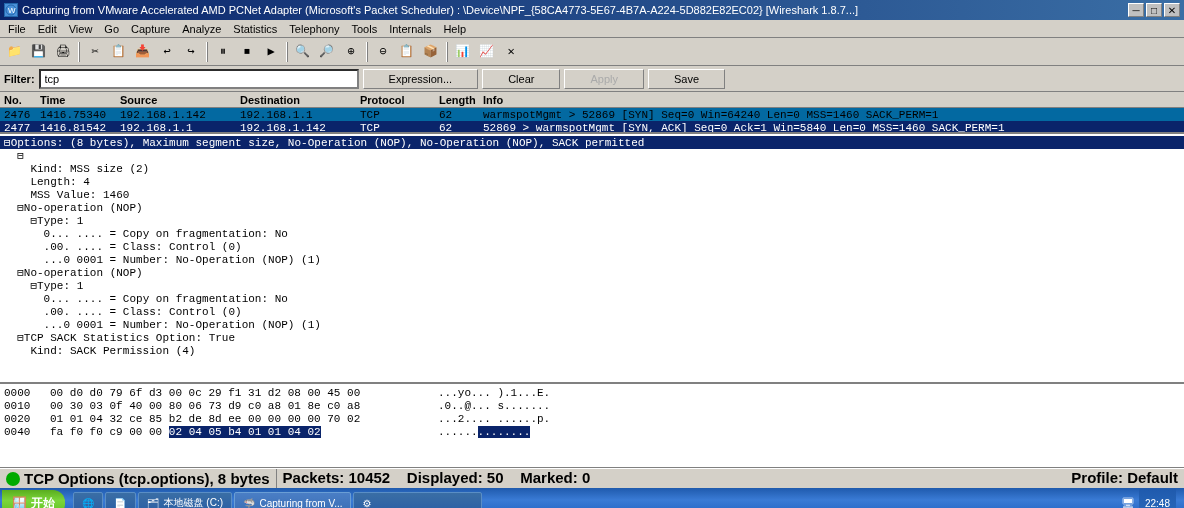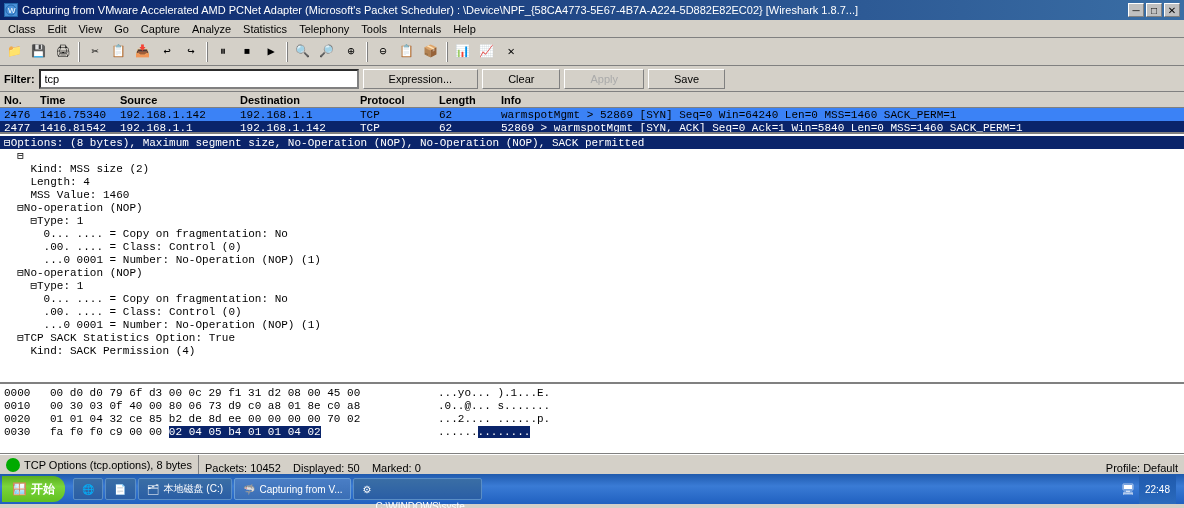--- a/index.html
+++ b/index.html
@@ -137,21 +137,21 @@
       border: 1px solid #808080;
       border-top-color: #ffffff;
       border-left-color: #ffffff;
       font-family: Tahoma, sans-serif;
       font-size: 11px;
       cursor: pointer;
     }
 
     
     .packet-list {
-      background: #3b82f6;
+      background: #0369a1;
       height: 42px;
       overflow: hidden;
       border-bottom: 2px solid #808080;
       font-family: 'Courier New', monospace;
       font-size: 11px;
     }
     .packet-list-header {
       background: #d4d0c8;
       display: flex;
       height: 16px;
@@ -159,21 +159,21 @@
       font-family: Tahoma, sans-serif;
       font-size: 11px;
       font-weight: bold;
       border-bottom: 1px solid #808080;
     }
     .col-no { width: 40px; padding-left: 4px; }
     .col-time { width: 80px; }
     .col-src { width: 120px; }
     .col-dst { width: 120px; }
     .col-proto { width: 79px; }
-    .col-len { width: 62px; }
+    .col-len { width: 44px; }
     .col-info { flex: 1; }
 
     .packet-row {
       display: flex;
       height: 13px;
       align-items: center;
       border-bottom: none;
       font-size: 11px;
     }
     .packet-row.selected {
@@ -209,21 +209,21 @@
       white-space: nowrap;
     }
     .detail-line.selected {
       background: #0a246a;
       color: white;
     }
 
     
     .hex-dump {
       background: white;
-      height: 70px;
+      height: 84px;
       overflow-y: auto;
       border-bottom: 1px solid #808080;
       font-family: 'Courier New', monospace;
       font-size: 11px;
       padding: 2px 4px;
     }
     .hex-line {
       display: flex;
       gap: 8px;
       height: 13px;
@@ -233,24 +233,25 @@
     .hex-offset { color: black; width: 38px; }
     .hex-bytes { width: 380px; }
     .hex-ascii { color: black; }
     .hex-highlight { background: #0a246a; color: white; }
 
     
     .status-bar {
       background: #d4d0c8;
       height: 20px;
       display: flex;
-      align-items: flex-end;
+      align-items: flex-start;
       border-top: 1px solid #ffffff;
       font-family: Tahoma, sans-serif;
-      font-size: 11px;
+      font-size: 15px;
+      font-weight: bold;
     }
     .status-section {
       height: 100%;
       display: flex;
       align-items: center;
       padding: 0 6px;
       border-right: 1px solid #808080;
     }
     .status-icon {
       width: 14px;
@@ -356,21 +357,21 @@
     <span style="font-size:11px; font-family:Tahoma,sans-serif;">Capturing from VMware Accelerated AMD PCNet Adapter (Microsoft's Packet Scheduler) : \Device\NPF_{58CA4773-5E67-4B7A-A224-5D882E82EC02}   [Wireshark 1.8.7...]</span>
   </div>
   <div class="title-bar-buttons">
     <div class="tb-btn">─</div>
     <div class="tb-btn">□</div>
     <div class="tb-btn close">✕</div>
   </div>
 </div>
 
 <div class="menu-bar">
-<span class="menu-item">Class</span>
+<span class="menu-item">File</span>
     <span class="menu-item">Edit</span>
     <span class="menu-item">View</span>
     <span class="menu-item">Go</span>
     <span class="menu-item">Capture</span>
     <span class="menu-item">Analyze</span>
     <span class="menu-item">Statistics</span>
     <span class="menu-item">Telephony</span>
     <span class="menu-item">Tools</span>
     <span class="menu-item">Internals</span>
     <span class="menu-item">Help</span>
@@ -544,21 +545,21 @@
     <span class="hex-offset">0010</span>
     <span class="hex-bytes">00 30 03 0f 40 00 80 06  73 d9 c0 a8 01 8e c0 a8</span>
     <span class="hex-ascii">.0..@... s.......</span>
   </div>
     <div class="hex-line">
     <span class="hex-offset">0020</span>
     <span class="hex-bytes">01 01 04 32 ce 85 b2 de  8d ee 00 00 00 00 70 02</span>
     <span class="hex-ascii">...2.... ......p.</span>
   </div>
     <div class="hex-line">
-    <span class="hex-offset">0030</span>
+    <span class="hex-offset">0040</span>
     <span class="hex-bytes">fa f0 f0 c9 00 00 <span class="hex-highlight">02 04 05 b4 01 01 04 02</span></span>
     <span class="hex-ascii">......<span class="hex-highlight">........</span></span>
   </div>
   </div>
 
 <div class="status-bar">
   <div class="status-section">
     <span class="status-icon"></span>
     <span>TCP Options (tcp.options), 8 bytes</span>
   </div>

